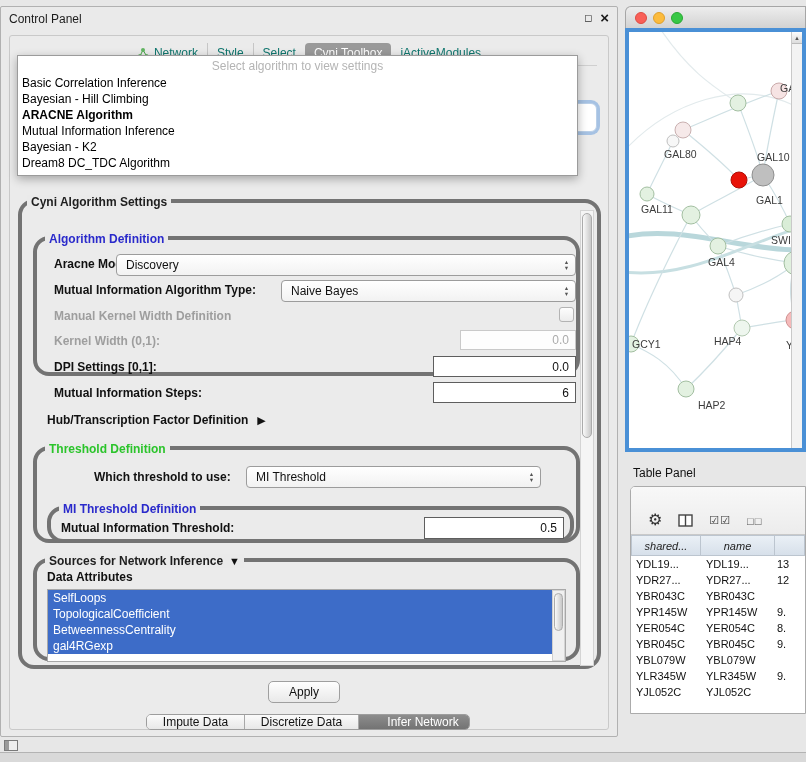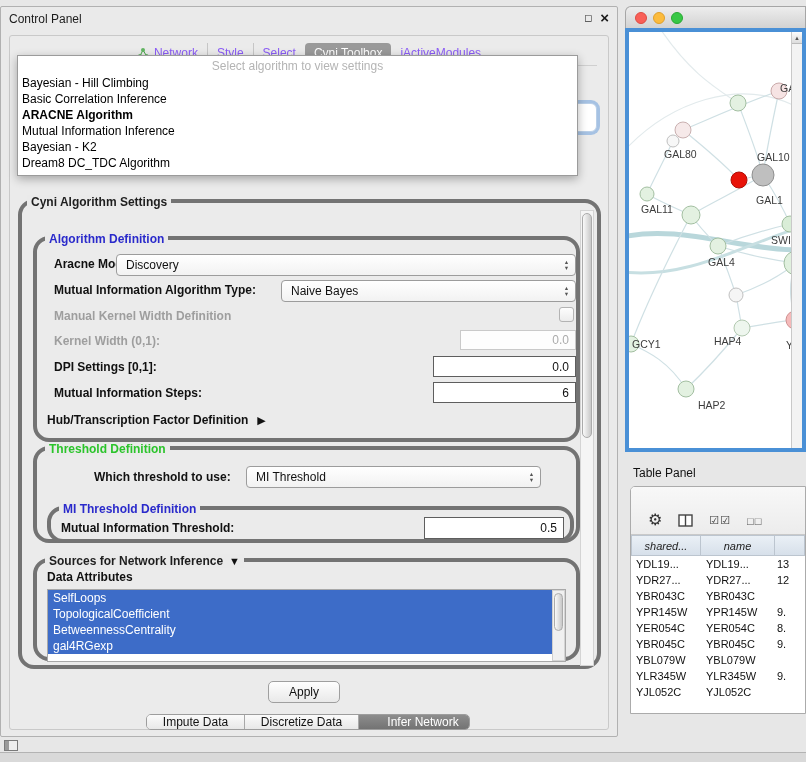--- a/index.html
+++ b/index.html
@@ -10,40 +10,40 @@
   
   .control-panel { position:absolute; left:0; top:6px; width:618px; height:731px; background:#eaeaea; border:1px solid #b1b1b1; border-radius:2px; }
   .cp-inner { position:absolute; left:8px; top:28px; right:8px; bottom:6px; border:1px solid #c9c9c9; border-radius:3px; background:#ebebeb; }
   .cp-titlebar { position:absolute; top:0; left:0; right:0; height:26px; }
   .cp-title { position:absolute; left:8px; top:5px; font-size:12px; color:#1c1c1c; }
   .cp-controls { position:absolute; right:8px; top:4px; display:flex; gap:8px; align-items:center; }
   .cp-float { font-size:10px; color:#333; }
   .cp-close { font-size:15px; font-weight:bold; color:#1a1a1a; line-height:13px; }
 
   .cp-tabbar { position:absolute; top:34px; left:20px; right:20px; height:25px; display:flex; justify-content:center; align-items:center; border-bottom:1px solid #cfcfcf; }
-  .tab { display:flex; align-items:center; gap:5px; font-size:12px; color:#8b5cf6; padding:3px 9px; white-space:nowrap; }
+  .tab { display:flex; align-items:center; gap:5px; font-size:12px; color:#0f766e; padding:3px 9px; white-space:nowrap; }
   .tab + .tab { border-left:1px solid #c6c6c6; }
   .tab.active { background:#9a9a9a; color:#fff; border-radius:4px; border-left:none; }
   .tab.active + .tab { border-left:none; }
 
   
   .algo-popup { position:absolute; left:17px; top:55px; width:561px; background:#fff; border:1px solid #9b9b9b; box-shadow:0 3px 9px rgba(0,0,0,.3); z-index:60; padding-bottom:4px; }
   .popup-placeholder { text-align:center; color:#b4b4b4; font-size:12px; padding:3px 0 2px; }
   .popup-item { font-size:12px; color:#000; padding:1px 4px; height:16px; line-height:14px; }
   .popup-item.hl { font-weight:bold; }
   .combo-fragment { position:absolute; left:569px; top:96px; width:27px; height:29px; background:#fff; border:1px solid #b9cfe8; border-radius:6px; box-shadow:0 0 0 3px rgba(110,160,220,.55); z-index:5; }
 
   
   .groupbox { position:absolute; border:4px solid #737373; border-radius:16px; }
   .groupbox > .gb-title { position:absolute; top:-8px; left:8px; background:#eaeaea; padding:0 4px; font-size:12px; font-weight:bold; color:#1e1e1e; white-space:nowrap; display:flex; gap:6px; align-items:center; }
   .gb-title.blue { color:#2a2acb; }
   .gb-title.green { color:#2bc42b; }
   #settings-group { left:17px; top:192px; width:583px; height:470px; }
   #settings-group > .gb-title { left:5px; }
-  #algo-def { left:11px; top:33px; width:547px; height:206px; }
+  #algo-def { left:11px; top:33px; width:547px; height:140px; }
   #threshold-def { left:11px; top:243px; width:547px; height:97px; }
   #mi-def { left:10px; top:56px; width:527px; height:37px; }
   #sources { left:11px; top:355px; width:547px; height:103px; }
 
   .lbl { position:absolute; font-size:12px; font-weight:bold; color:#111; white-space:nowrap; }
   .lbl.dis { color:#9e9e9e; }
   .combo { position:absolute; display:flex; align-items:center; background:linear-gradient(#ffffff,#f2f2f2); border:1px solid #9c9c9c; border-radius:4px; font-size:12px; color:#111; }
   .combo .cv { flex:1; padding-left:9px; }
   .combo .spin { width:17px; display:flex; flex-direction:column; align-items:center; justify-content:center; color:#555; font-size:5.5px; line-height:5px; gap:1px; }
   .tf { position:absolute; background:#fff; border:1.5px solid #5e5e5e; font-size:12px; color:#111; display:flex; align-items:center; justify-content:flex-end; padding:0 6px; }
@@ -237,22 +237,22 @@
 
     <div class="segmented">
       <span class="seg s1">Impute Data</span>
       <span class="seg s2">Discretize Data</span>
       <span class="seg s3 active">Infer Network</span>
     </div>
   </section>
 
   <div class="algo-popup">
     <div class="popup-placeholder">Select algorithm to view settings</div>
+    <div class="popup-item">Basic Correlation Inference</div>
     <div class="popup-item">Bayesian - Hill Climbing</div>
-    <div class="popup-item">Basic Correlation Inference</div>
     <div class="popup-item hl">ARACNE Algorithm</div>
     <div class="popup-item">Mutual Information Inference</div>
     <div class="popup-item">Bayesian - K2</div>
     <div class="popup-item">Dream8 DC_TDC Algorithm</div>
   </div>
 
   <section class="net-window">
     <div class="net-titlebar">
       <span class="light red"></span>
       <span class="light yellow"></span>

